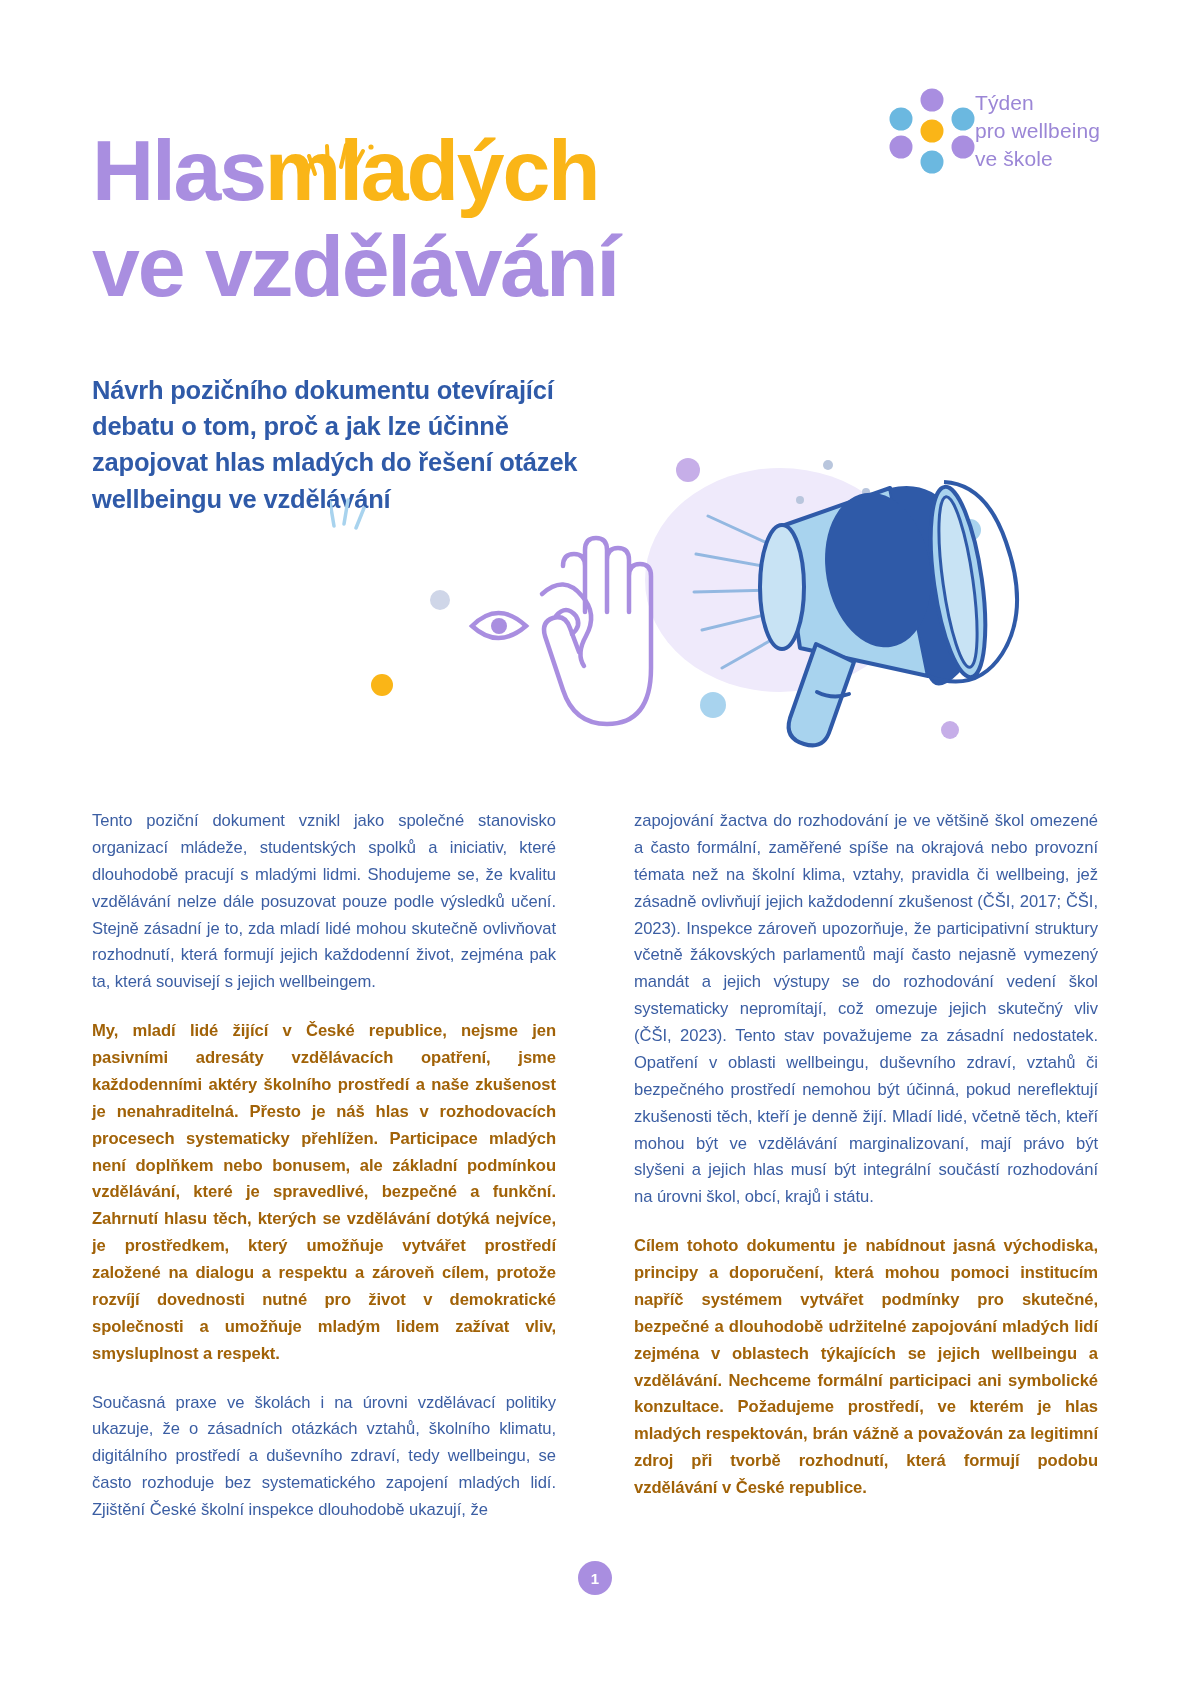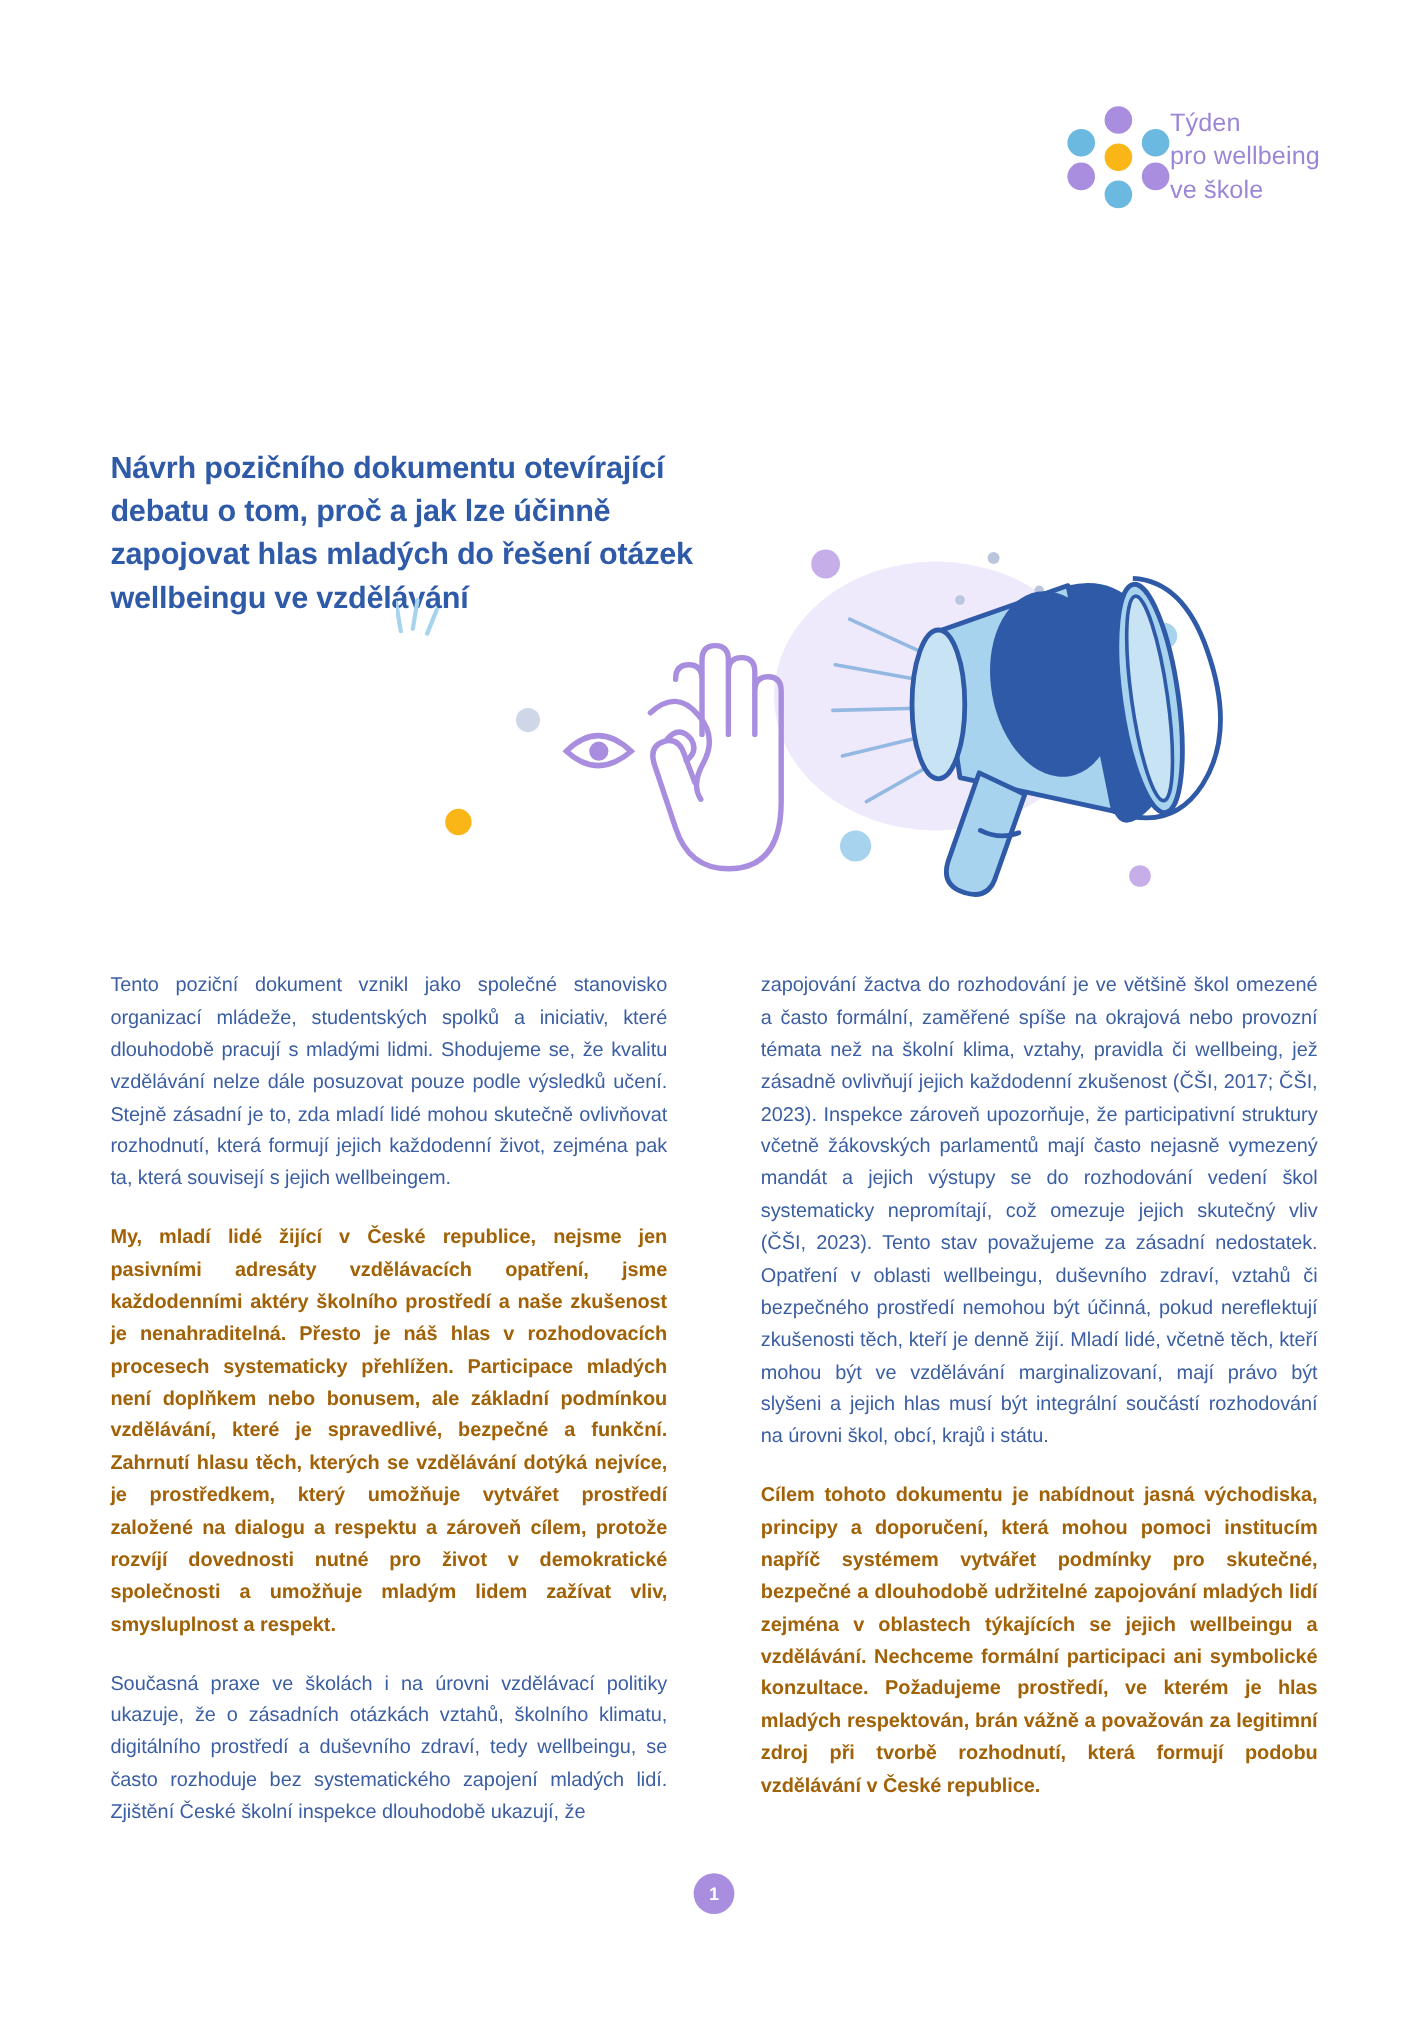--- a/index.html
+++ b/index.html
@@ -149,20 +149,39 @@
         <circle cx="12" cy="59" r="11.5" fill="#a98ee0"></circle>
         <circle cx="74" cy="59" r="11.5" fill="#a98ee0"></circle>
         <circle cx="43" cy="43" r="11.5" fill="#fab517"></circle>
       </svg>
     </div>
     <div class="logo-text">Týden
 pro wellbeing
 ve škole</div>
   </div>
 
+  <div class="title-block">
+    <h1 class="title">
+      <span style="position:relative; display:inline-block;">
+        <span>Hlas </span>
+        <span class="sparkle">
+          <svg width="70" height="42" viewBox="0 0 70 42" aria-hidden="true">
+            <g stroke="#fab517" stroke-width="4" stroke-linecap="round">
+              <line x1="10" y1="38" x2="4" y2="20"></line>
+              <line x1="23" y1="33" x2="22" y2="10"></line>
+              <line x1="36" y1="31" x2="41" y2="9"></line>
+              <line x1="48" y1="33" x2="58" y2="15"></line>
+            </g>
+            <circle cx="66" cy="11" r="2.6" fill="#fab517"></circle>
+          </svg>
+        </span>
+      </span><span class="accent">mladých</span>
+      <span class="title-line2">ve vzdělávání</span>
+    </h1>
+  </div>
 
   <p class="subtitle">Návrh pozičního dokumentu otevírající debatu o tom, proč a jak lze účinně zapojovat hlas mladých do řešení otázek wellbeingu ve vzdělávání</p>
 
   <div class="illo">
     <svg width="740" height="360" viewBox="0 0 740 360" aria-hidden="true">
 
       <ellipse cx="450" cy="150" rx="135" ry="112" fill="#efeafb"></ellipse>
 
       <circle cx="358" cy="40" r="12" fill="#c6aee8"></circle>
       <circle cx="110" cy="170" r="10" fill="#cfd6e8"></circle>

